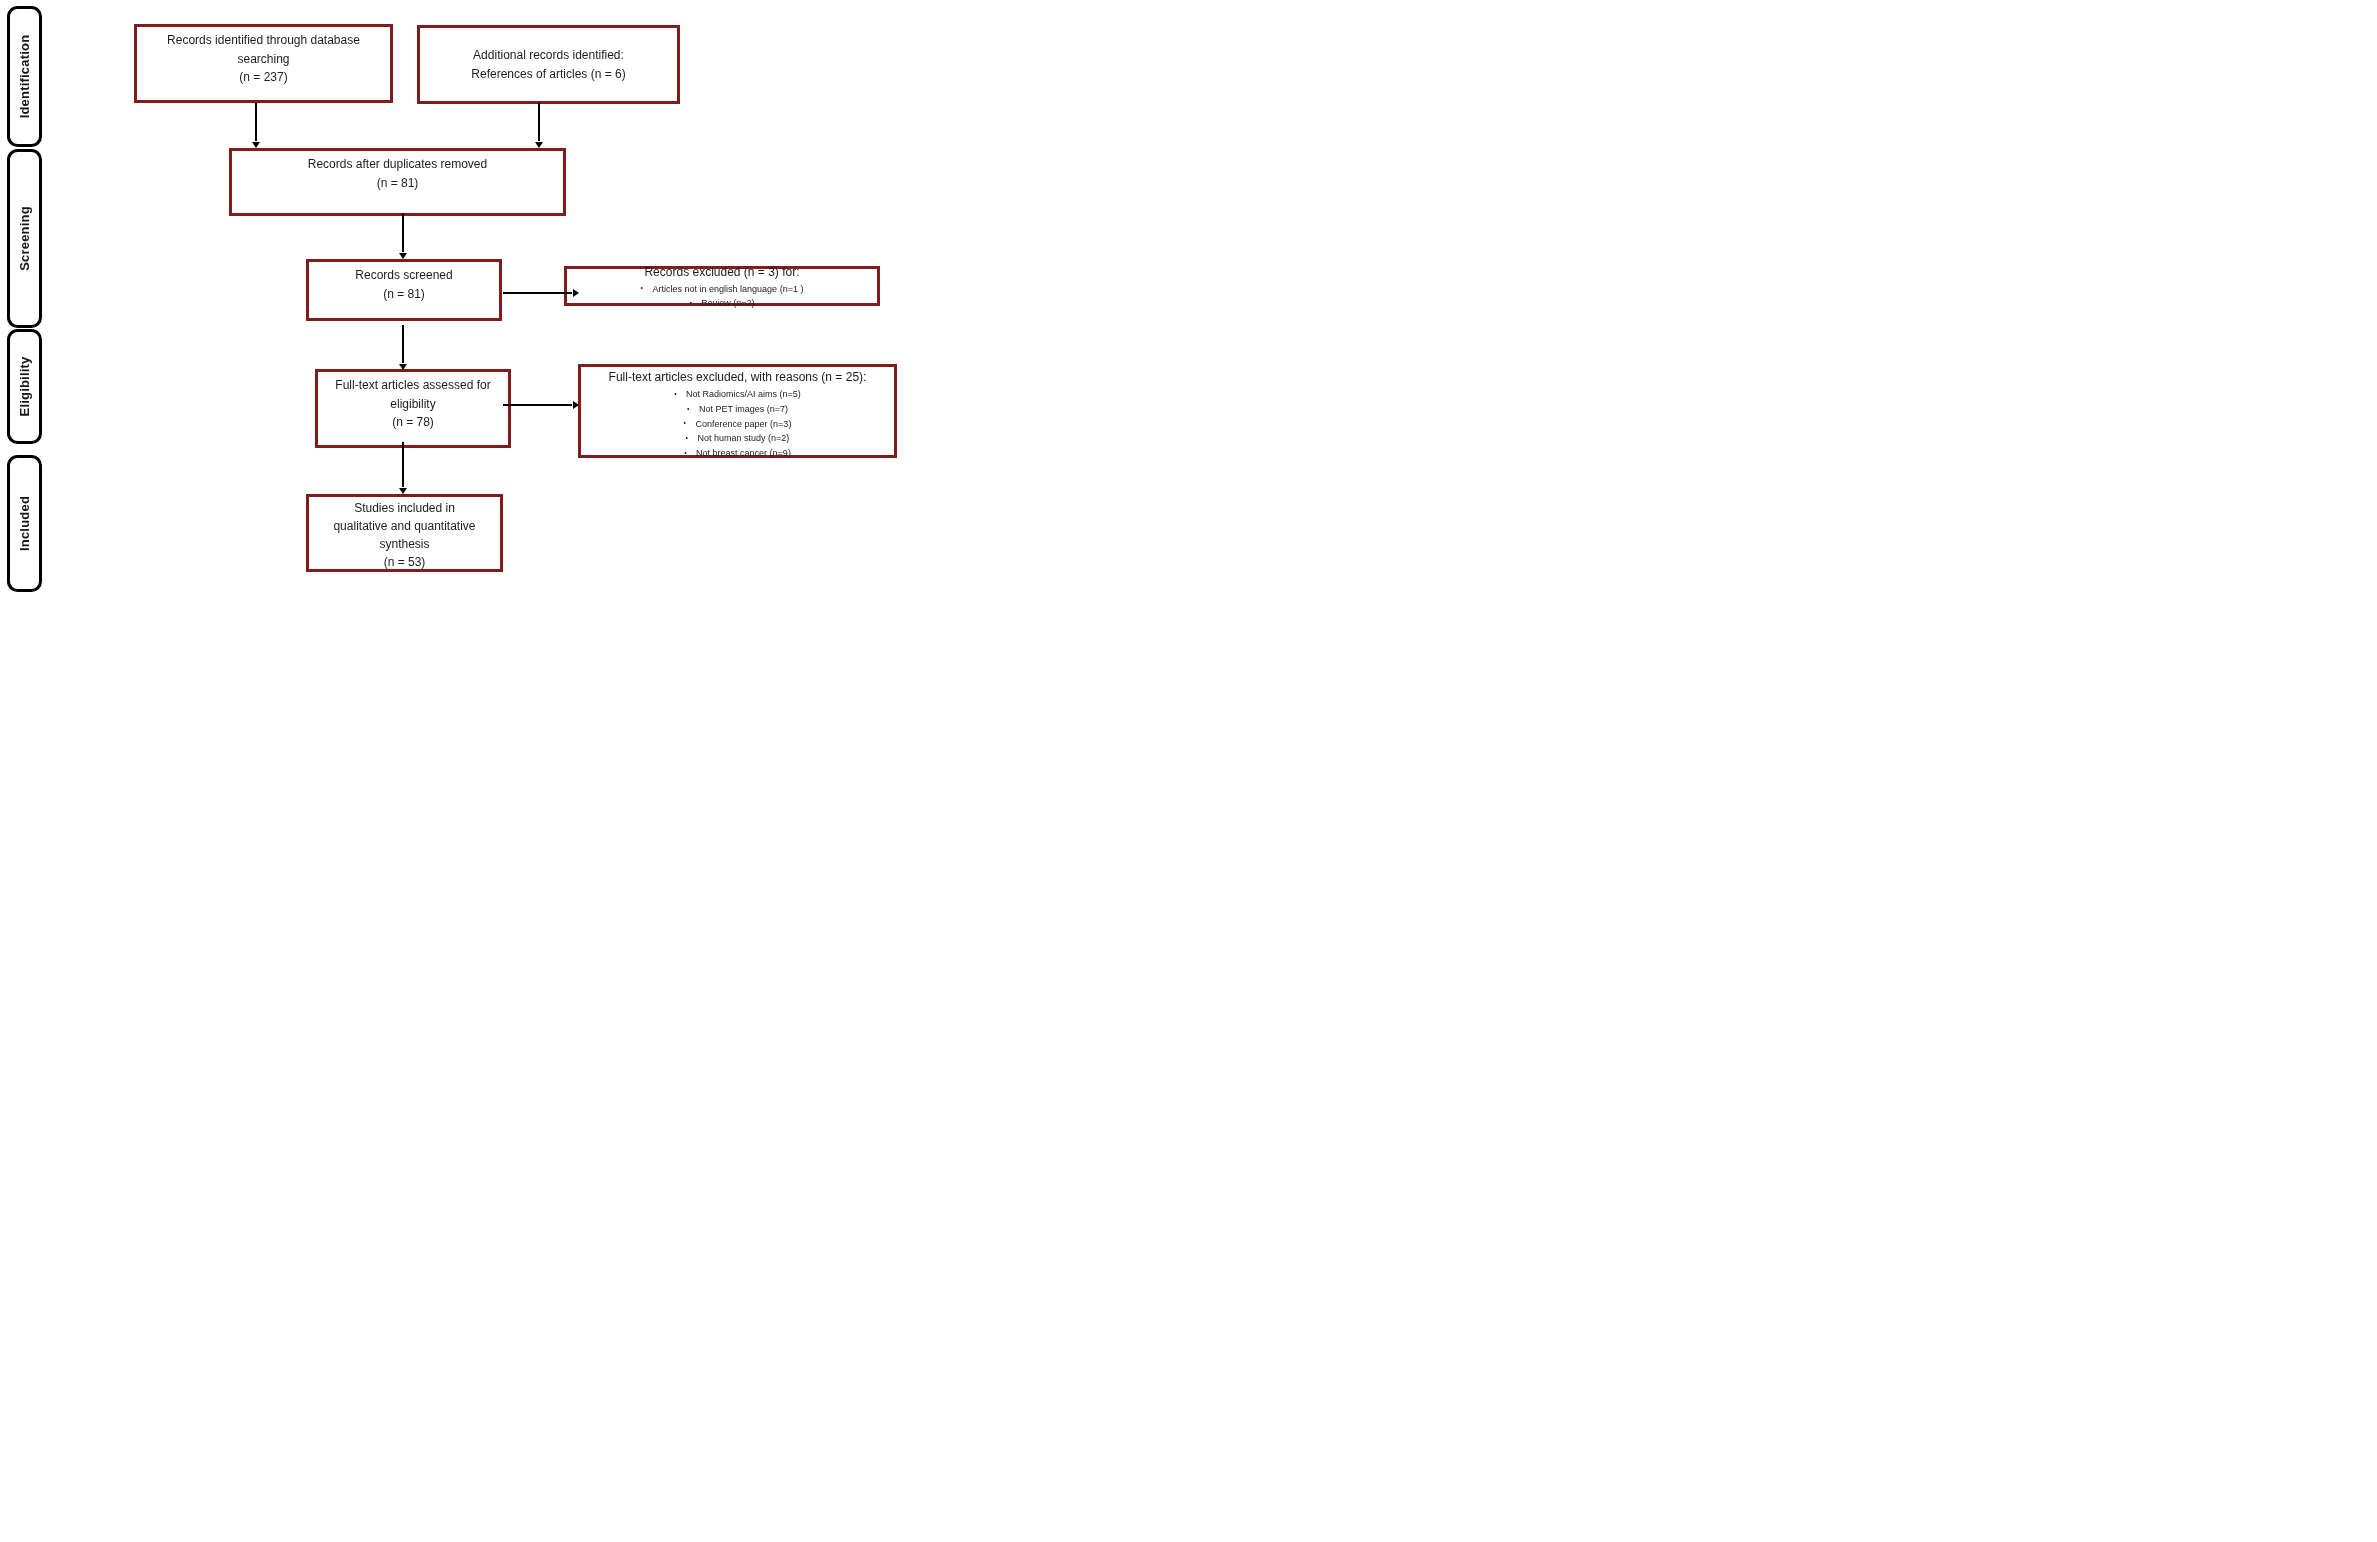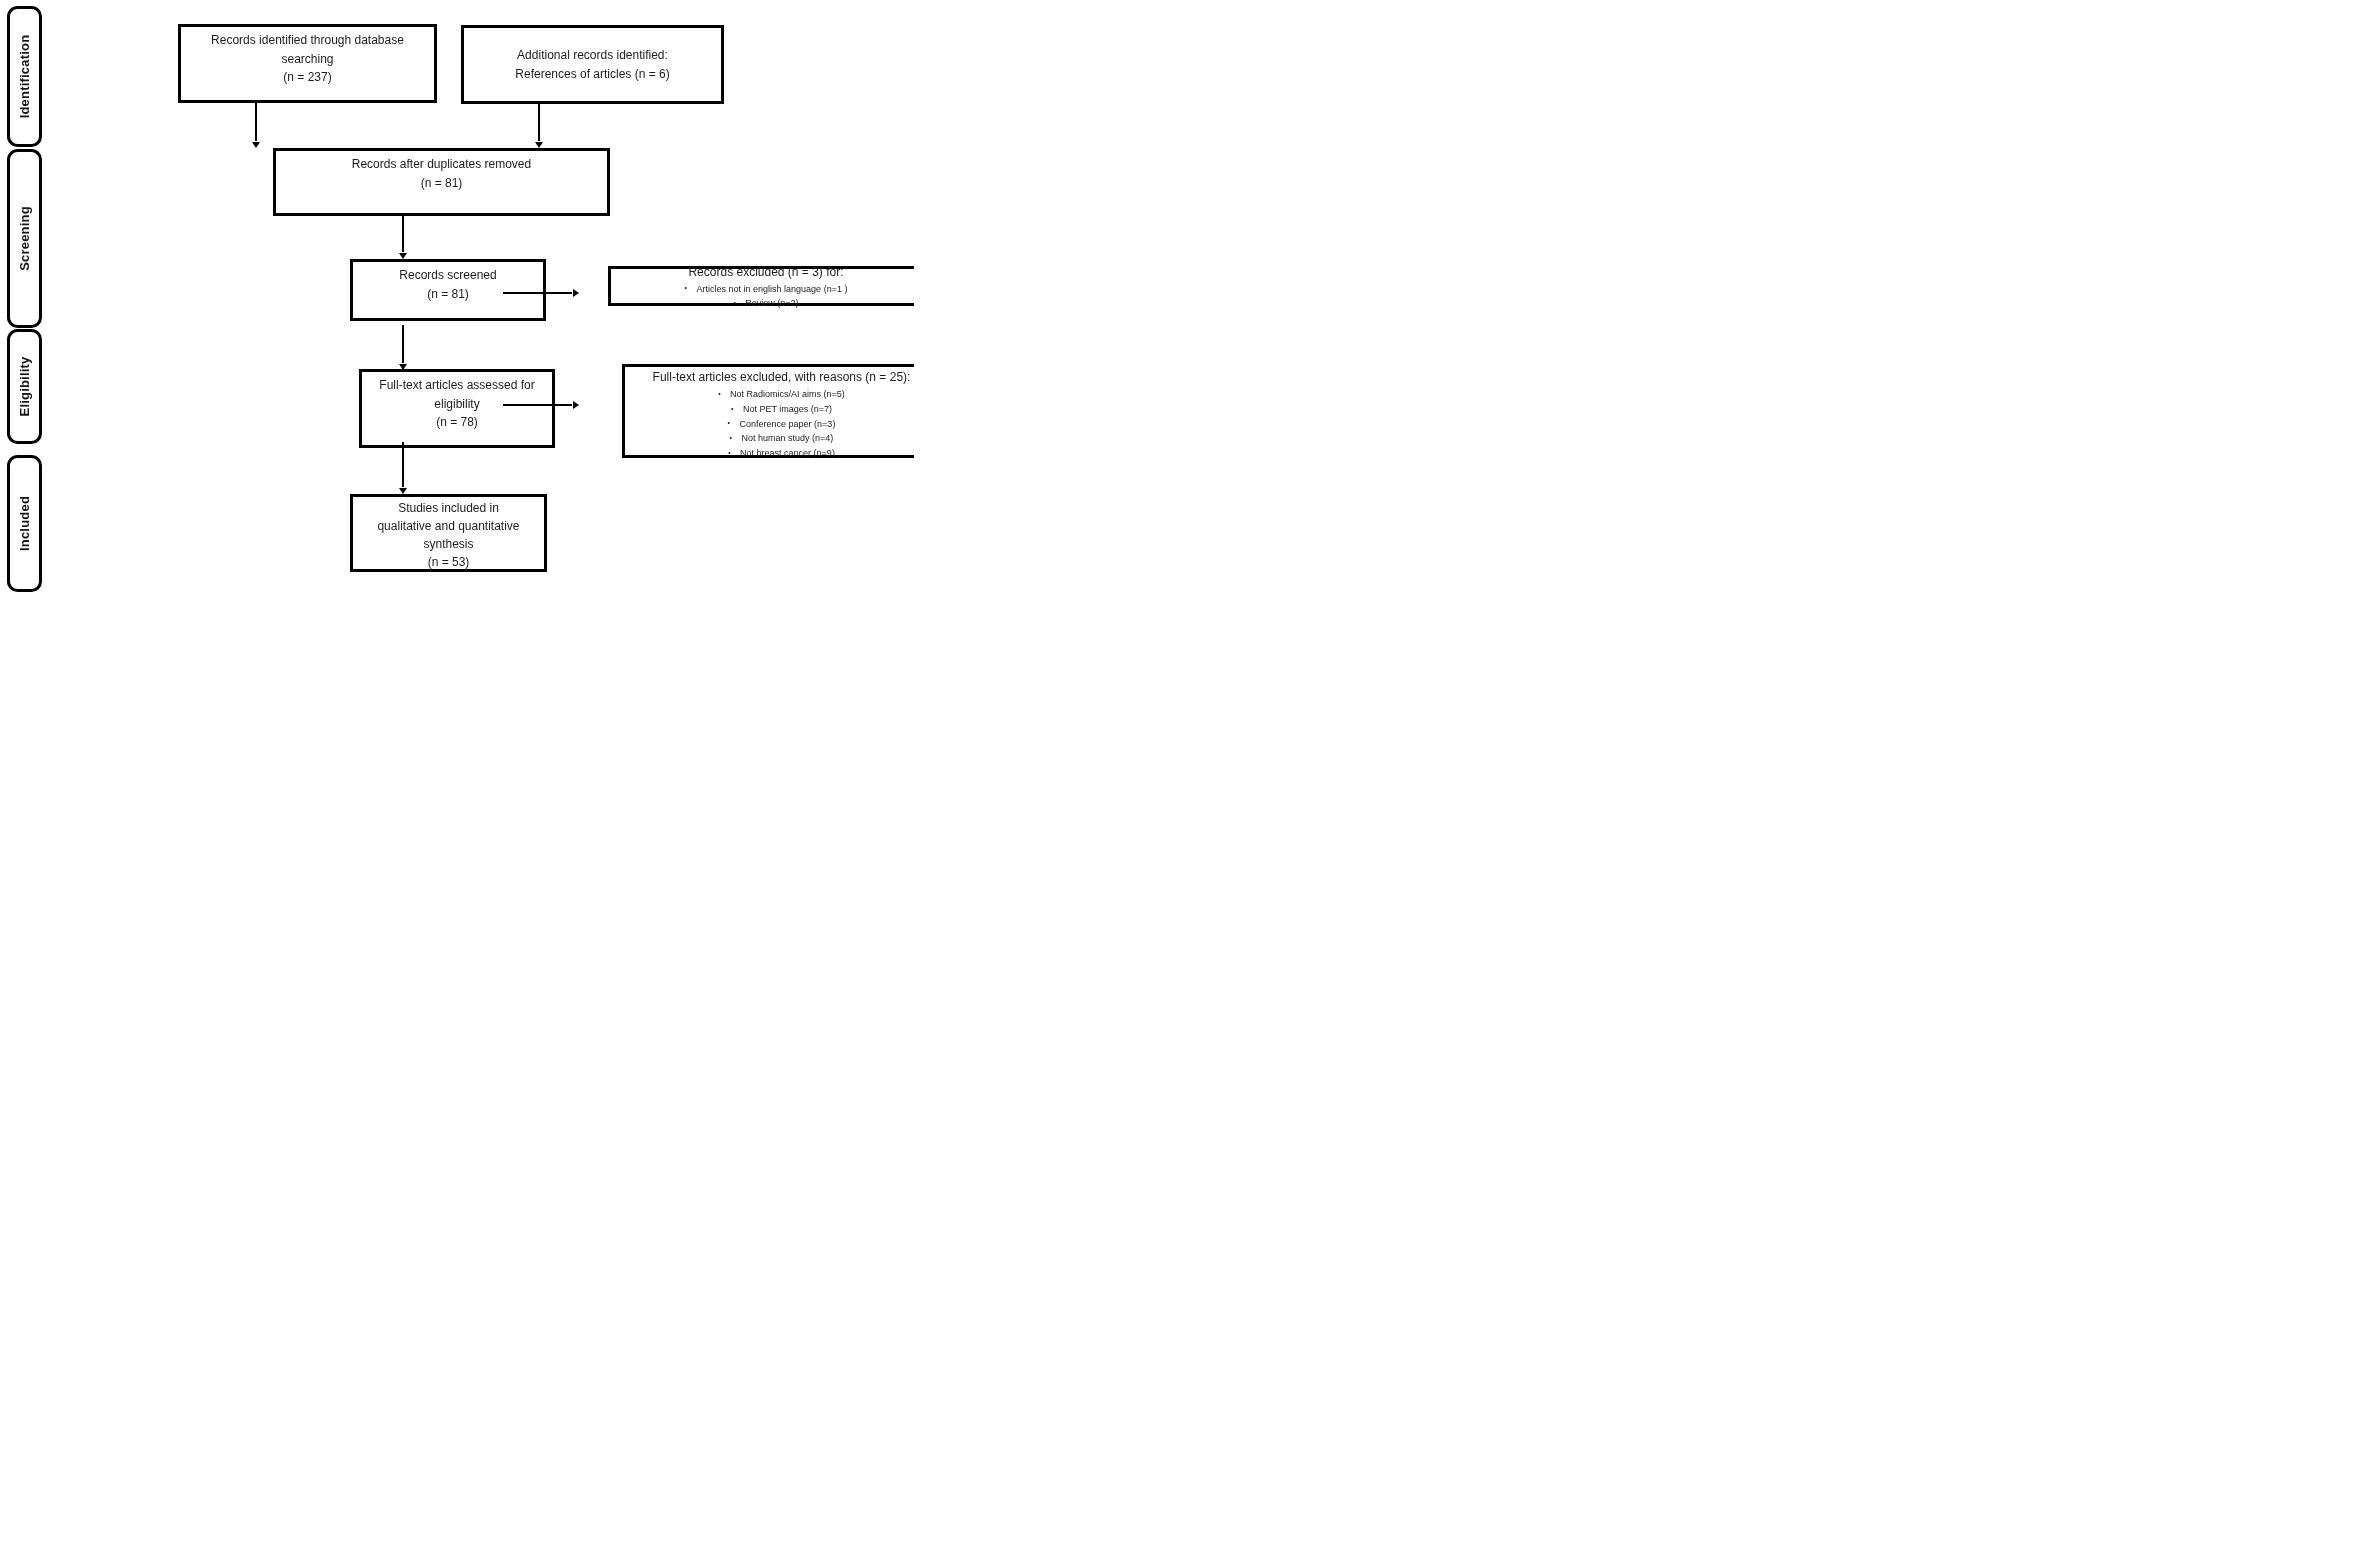--- a/index.html
+++ b/index.html
@@ -31,24 +31,23 @@
     transform: rotate(-90deg);
     white-space: nowrap;
     font-size: 13px;
     font-weight: bold;
     letter-spacing: 0.2px;
     color: #161616;
   }
   
   .fbox {
     position: absolute;
-    border: 3px solid #000000;
+    border: 3px solid #7f1d1d;
     background: #fff;
     text-align: center;
-    margin-left: 44px;
   }
   .fbox.vcenter {
     display: flex;
     flex-direction: column;
     align-items: center;
     justify-content: center;
   }
   .box-text {
     white-space: pre-line;
     font-size: 12px;
@@ -166,21 +165,21 @@
     <div class="bullet-line">
       <span class="bullet-icon">•</span><span>Not Radiomics/AI aims (n=5)</span>
     </div>
     <div class="bullet-line">
       <span class="bullet-icon">•</span><span>Not PET images (n=7)</span>
     </div>
     <div class="bullet-line">
       <span class="bullet-icon">•</span><span>Conference paper (n=3)</span>
     </div>
     <div class="bullet-line">
-      <span class="bullet-icon">•</span><span>Not human study (n=4)</span>
+      <span class="bullet-icon">•</span><span>Not human study (n=2)</span>
     </div>
     <div class="bullet-line">
       <span class="bullet-icon">•</span><span>Not breast cancer (n=9)</span>
     </div>
   </div>
 
   <div class="fbox" style="left:306px; top:494px; width:197px; height:78px;">
     <div class="box-text" style="padding-top:2px; line-height:1.5;">Studies included in
 qualitative and quantitative
 synthesis

